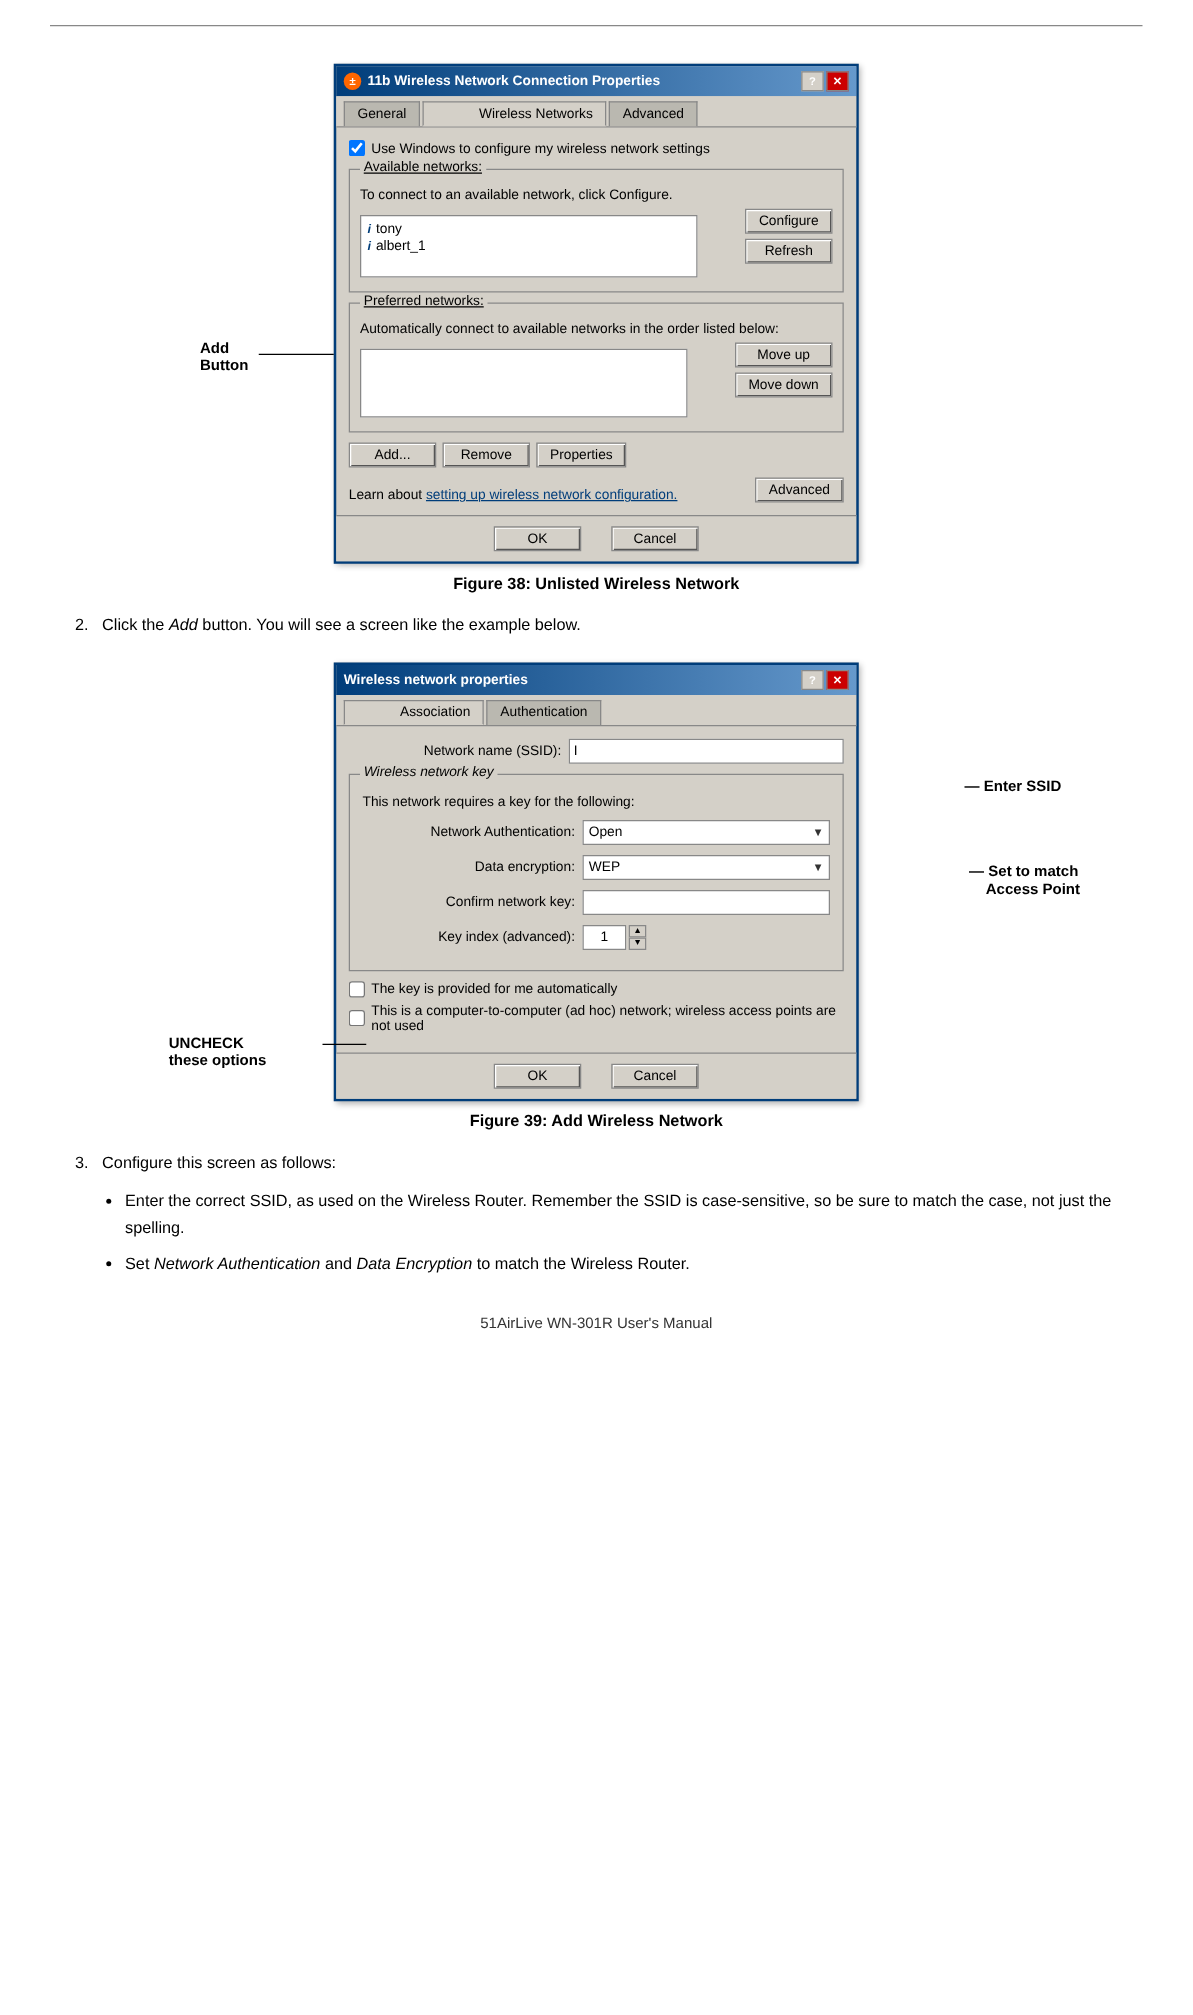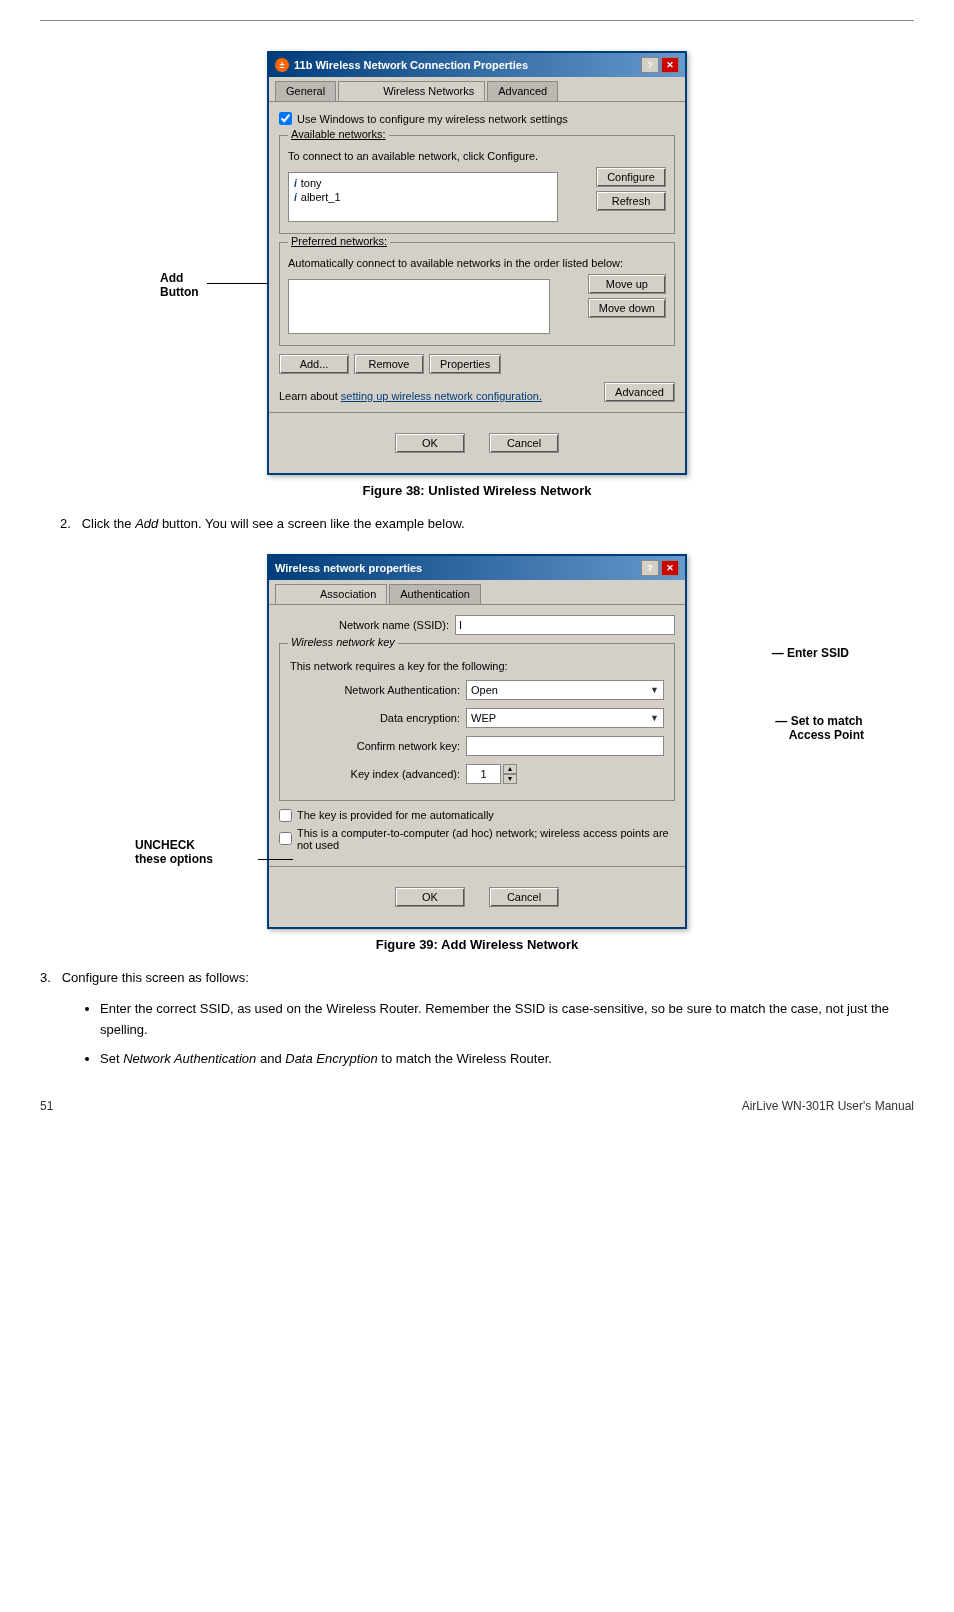--- a/index.html
+++ b/index.html
@@ -176,21 +176,21 @@
     }
     .link-text {
       color: #003d7a;
       text-decoration: underline;
       cursor: pointer;
     }
     .dialog-footer {
       display: flex;
       justify-content: center;
       gap: 24px;
-      padding: 20px;
+      padding: 8px;
       background: #d4d0c8;
       border-top: 1px solid #888;
     }
     .available-row {
       display: flex;
       gap: 6px;
       margin-top: 5px;
     }
     .available-list-col {
       flex: 1;
@@ -326,21 +326,21 @@
       left: 8px;
       background: #d4d0c8;
       padding: 0 3px;
       font-size: 11px;
       font-style: italic;
     }
 
     
     .page-footer {
       display: flex;
-      justify-content: space-between;
+      justify-content: center;
       align-items: center;
       margin-top: 30px;
       font-size: 12px;
       color: #333;
       border-top: none;
     }
 
     
     .fig-container {
       position: relative;
@@ -458,21 +458,21 @@
 </div>
 
 <div class="figure-caption">Figure 38: Unlisted Wireless Network</div>
 
 <div class="body-text" style="margin-left: 20px;">
   2.&nbsp;&nbsp;&nbsp;Click the <em>Add</em> button. You will see a screen like the example below.
 </div>
 
 <div class="fig-container" style="margin-bottom: 0;">
 
-  <div style="position:absolute; left:95px; top:284px; font-size:12px; font-weight:bold;">
+  <div style="position:absolute; left:95px; top:297px; font-size:12px; font-weight:bold;">
     <span>UNCHECK</span><br>
     <span>these options</span>
   </div>
   <div style="position:absolute; left:218px; top:305px; width:35px; height:1px; background:#000;"></div>
 
   <div style="position:absolute; right:65px; top:92px; font-size:12px; font-weight:bold;">
     — <span>Enter SSID</span>
   </div>
 
   <div style="position:absolute; right:50px; top:160px; font-size:12px; font-weight:bold;">
@@ -559,21 +559,21 @@
 
     <div class="dialog-footer">
       <button class="win-button">OK</button>
       <button class="win-button">Cancel</button>
     </div>
   </div>
 </div>
 
 <div class="figure-caption">Figure 39: Add Wireless Network</div>
 
-<div class="body-text" style="">
+<div class="body-text" style="margin-left: 20px;">
   3.&nbsp;&nbsp;&nbsp;<span>Configure this screen as follows:</span>
 </div>
 
 <ul class="bullet-list">
   <li>
     <span>Enter the correct SSID, as used on the Wireless Router. Remember the SSID is case-sensitive, so be sure to match the case, not just the spelling.</span>
   </li>
   <li>
     Set <em>Network Authentication</em> and <em>Data Encryption</em> to match the Wireless Router.
   </li>

